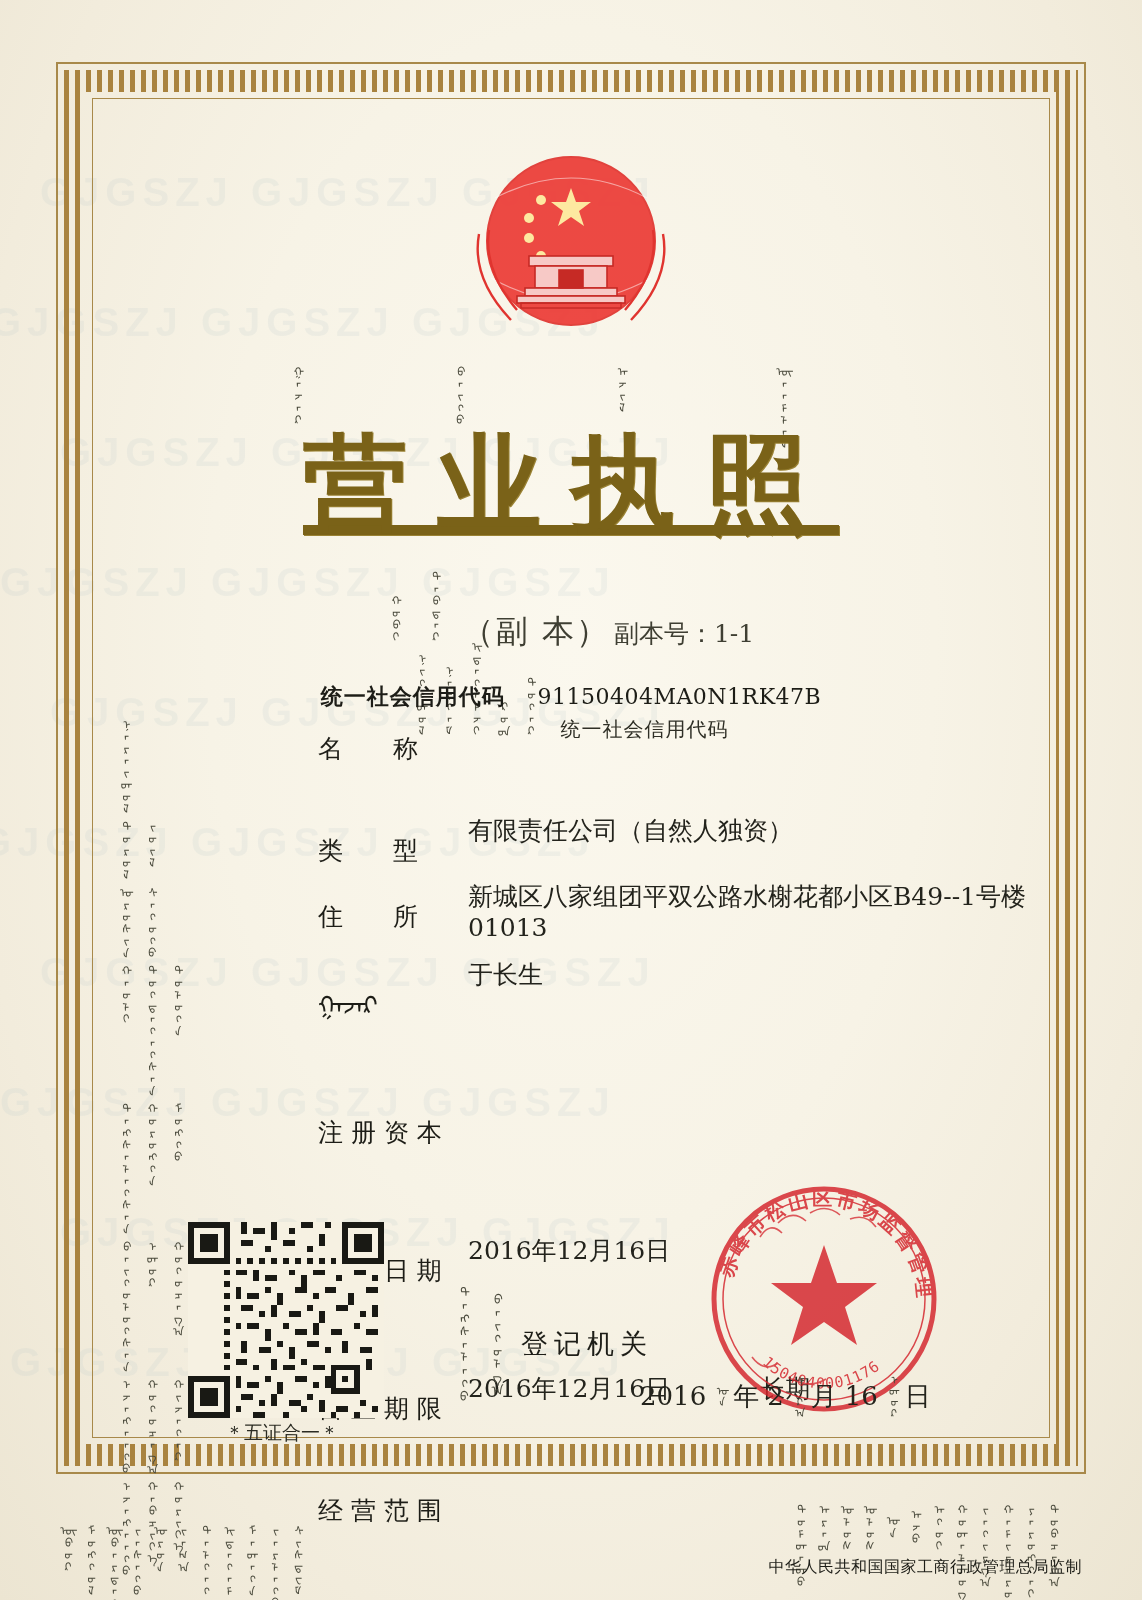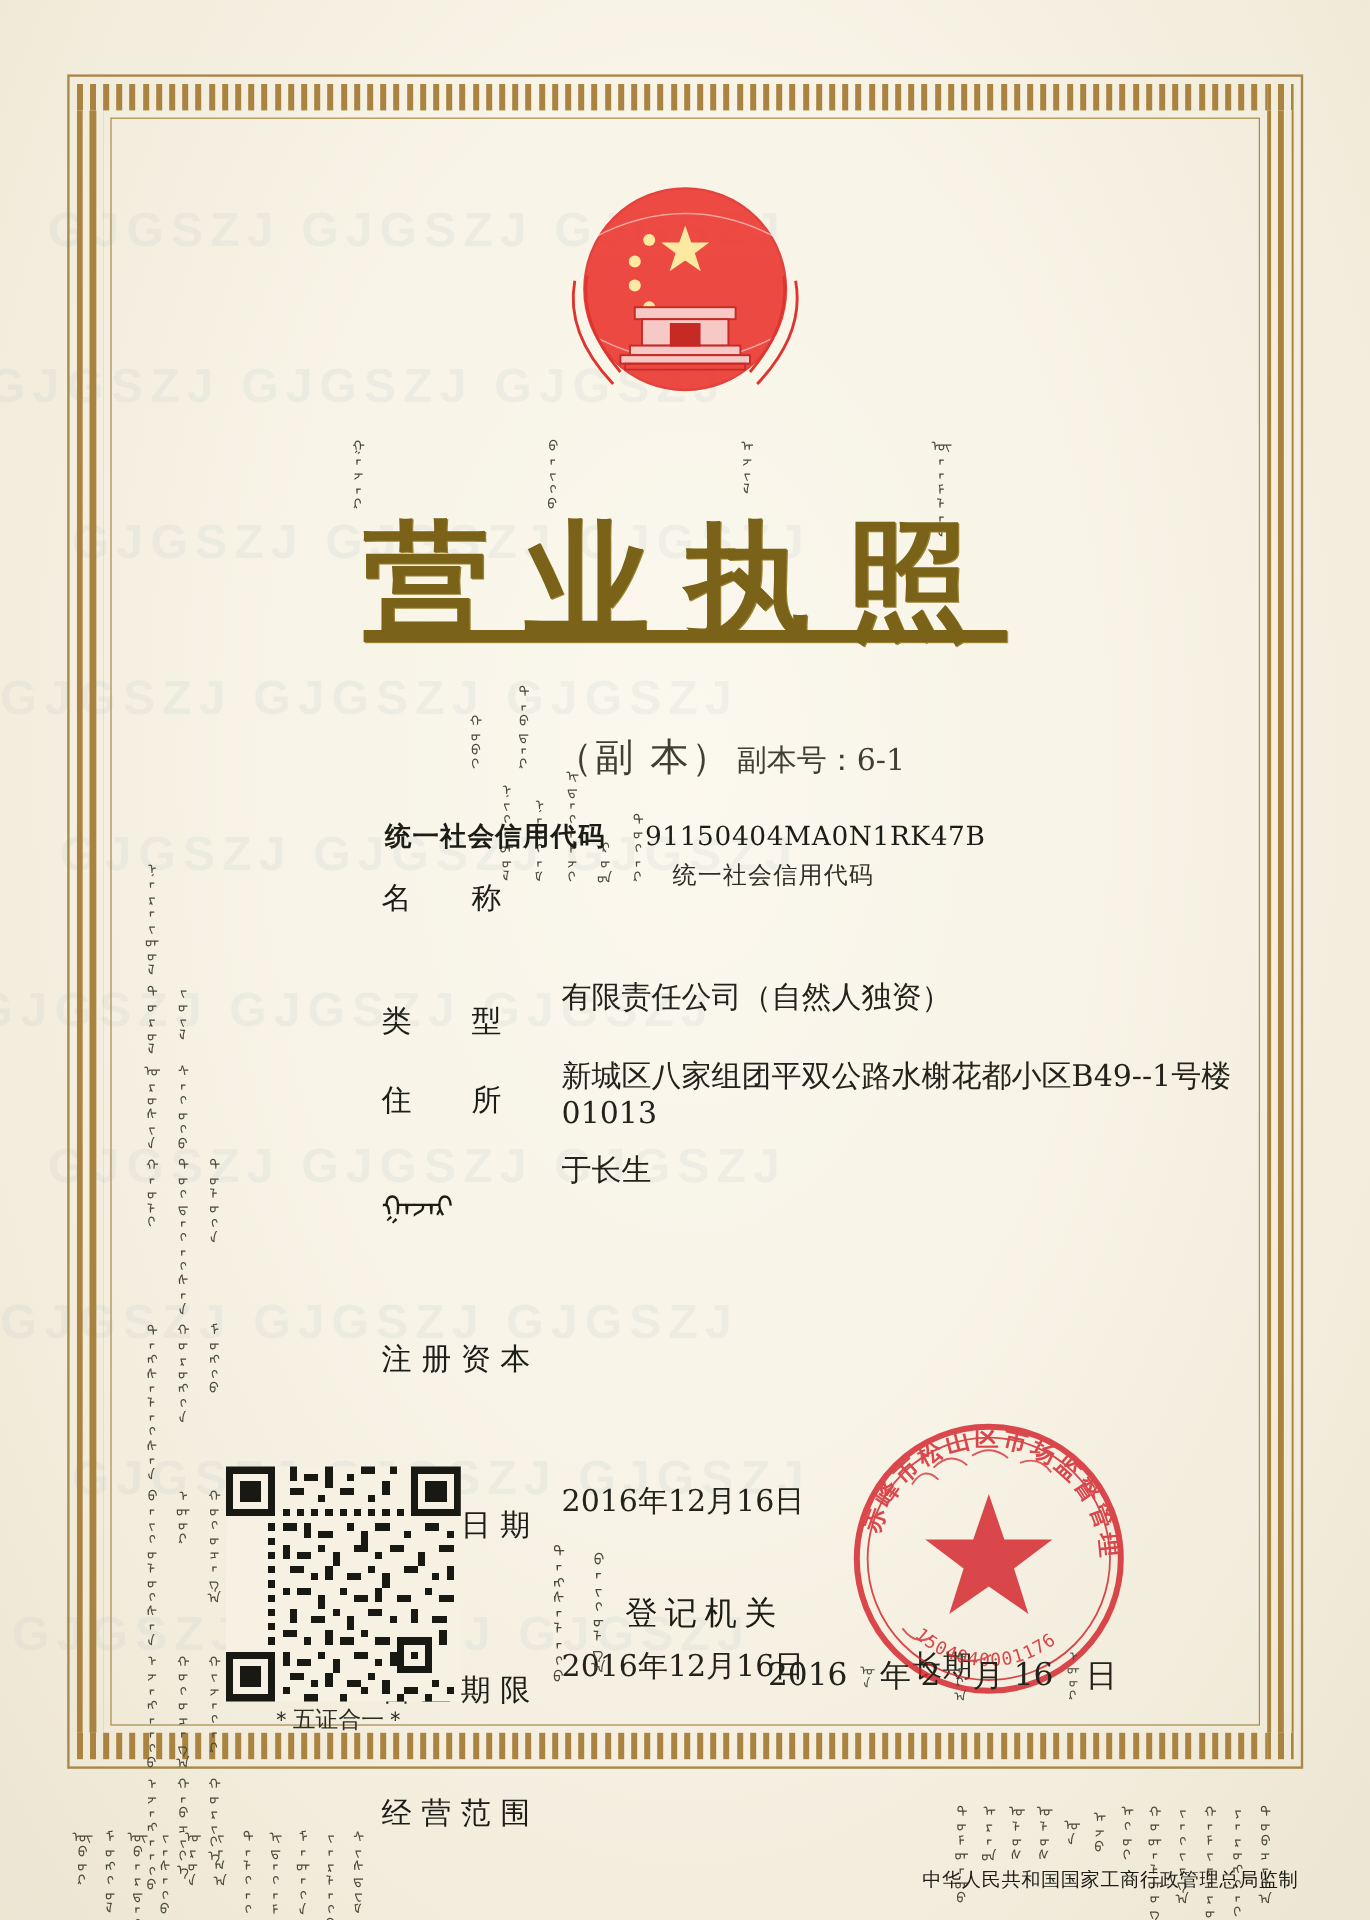--- a/index.html
+++ b/index.html
@@ -352,21 +352,21 @@
     <span class="mong">ᠠᠵᠢᠯ</span>
     <span class="mong">ᠦᠨᠡᠮᠯᠡᠯ</span>
   </div>
 
   <div class="title">营业执照</div>
 
   <div class="subtitle-row">
     <span class="mong" style="font-size:12px; margin-right:24px;">ᠬᠤᠪᠢ</span>
     <span class="mong" style="font-size:12px; margin-right:18px;">ᠳᠡᠪᠲᠡᠷ</span>
     <span class="subtitle-main">（副    本）</span>
-    <span class="subtitle-no">副本号：6-1</span>
+    <span class="subtitle-no">副本号：1-1</span>
   </div>
 
   <div class="uscc-label-row">
     <span class="mong" style="margin-right:8px;">ᠨᠢᠭᠡᠳᠦᠯ</span>
     <span class="mong" style="margin-right:8px;">ᠨᠡᠢᠭᠡᠮ</span>
     <span class="mong" style="margin-right:8px;">ᠢᠲᠡᠭᠡᠮᠵᠢ</span>
     <span class="mong" style="margin-right:8px;">ᠺᠣᠳ᠋</span>
     <span class="mong" style="margin-right:18px;">ᠳ᠋ᠣᠭᠠᠷ</span>
     <span>统一社会信用代码</span>
   </div>

